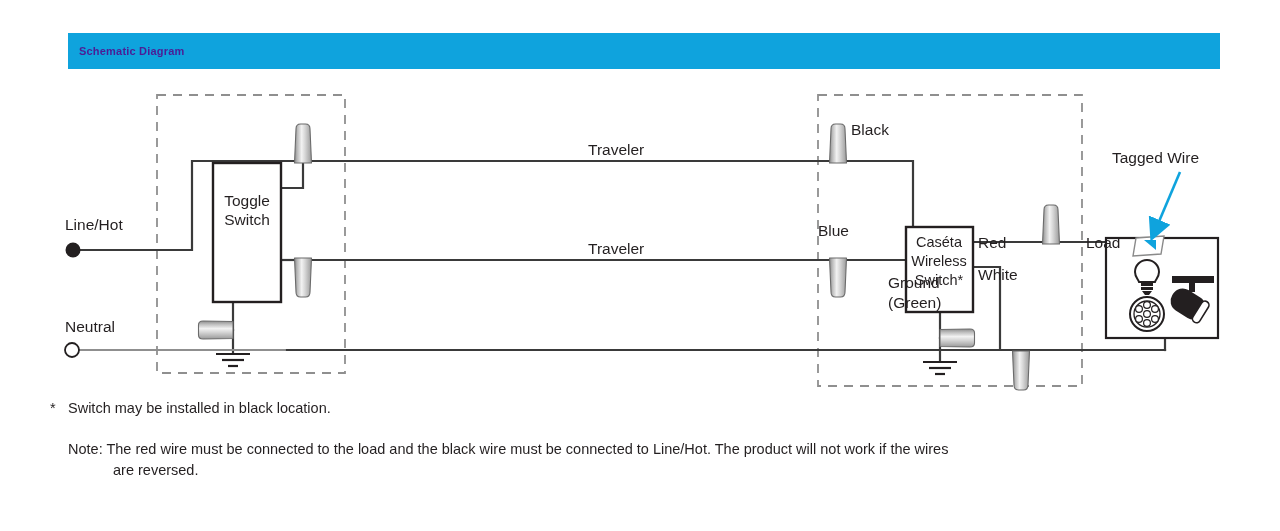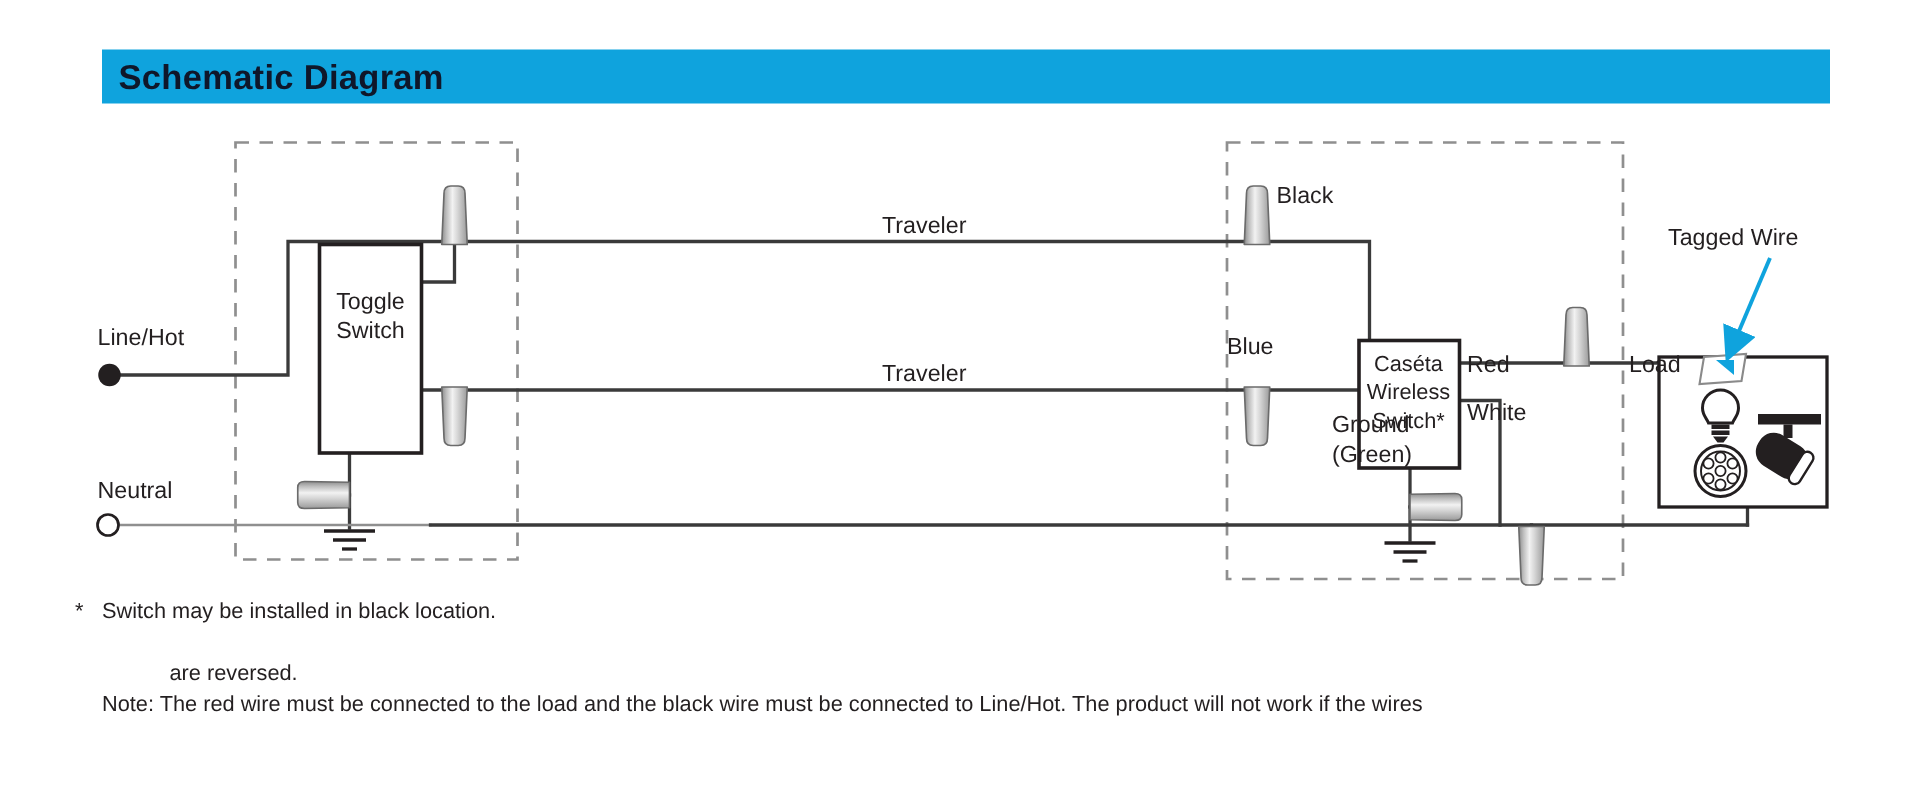--- a/index.html
+++ b/index.html
@@ -25,22 +25,22 @@
     position: absolute;
     left: 68px;
     top: 33px;
     width: 1152px;
     height: 36px;
     background: #0fa3dd;
     display: flex;
     align-items: center;
   }
   #header-title {
-    color: #0f172a;
-    font-size: 23px;
+    color: #4c1d95;
+    font-size: 11px;
     font-weight: bold;
     letter-spacing: 0.2px;
     padding-left: 11px;
     font-family: "Liberation Sans", sans-serif;
   }
   
   #diagram {
     position: absolute;
     left: 0;
     top: 70px;
@@ -280,18 +280,18 @@
       <text x="1086" y="178" font-size="15.5">Load</text>
     </svg>
   </div>
 
   <div id="footnotes">
     <div class="fn-row">
       <span class="fn-marker">*</span>
       <span class="fn-text">Switch may be installed in black location.</span>
     </div>
     <div id="note-block">
+      <div>Note: The red wire must be connected to the load and the black wire must be connected to Line/Hot. The product will not work if the wires</div>
       <div id="note-line2">are reversed.</div>
-      <div>Note: The red wire must be connected to the load and the black wire must be connected to Line/Hot. The product will not work if the wires</div>
     </div>
   </div>
 
 </div>
 
 </body></html>

